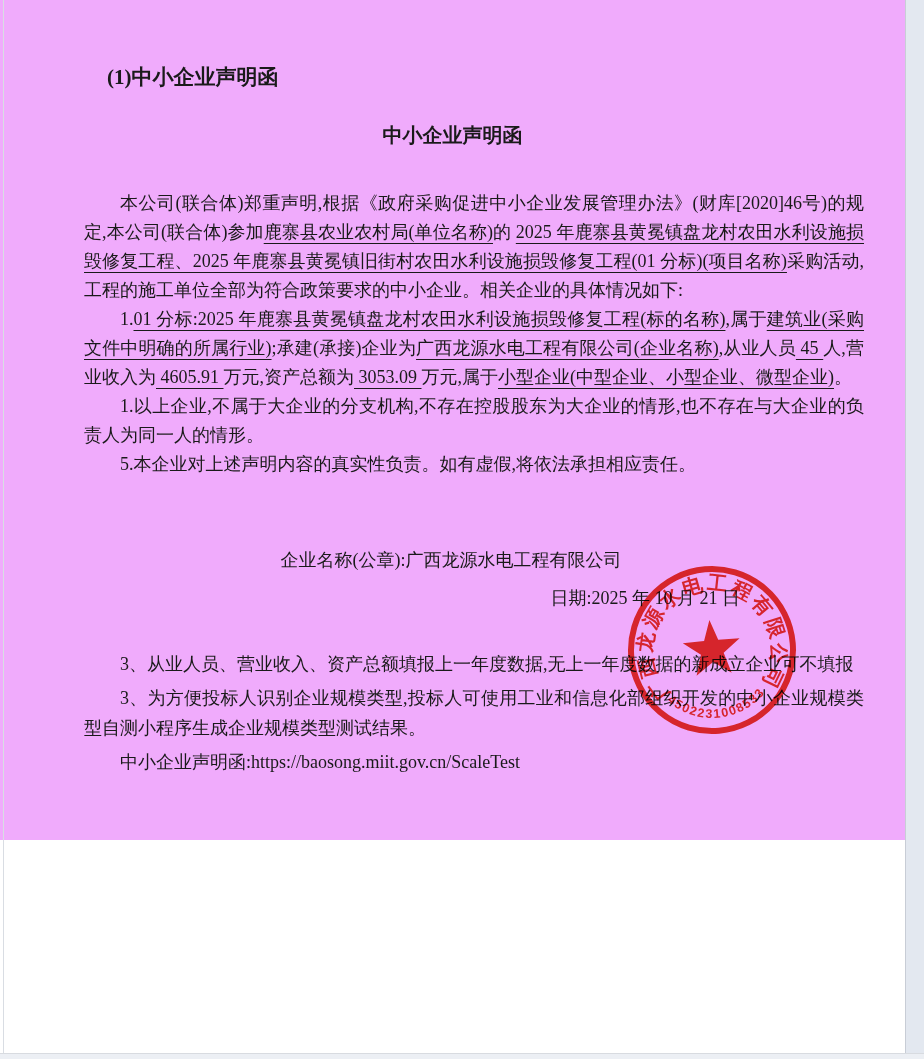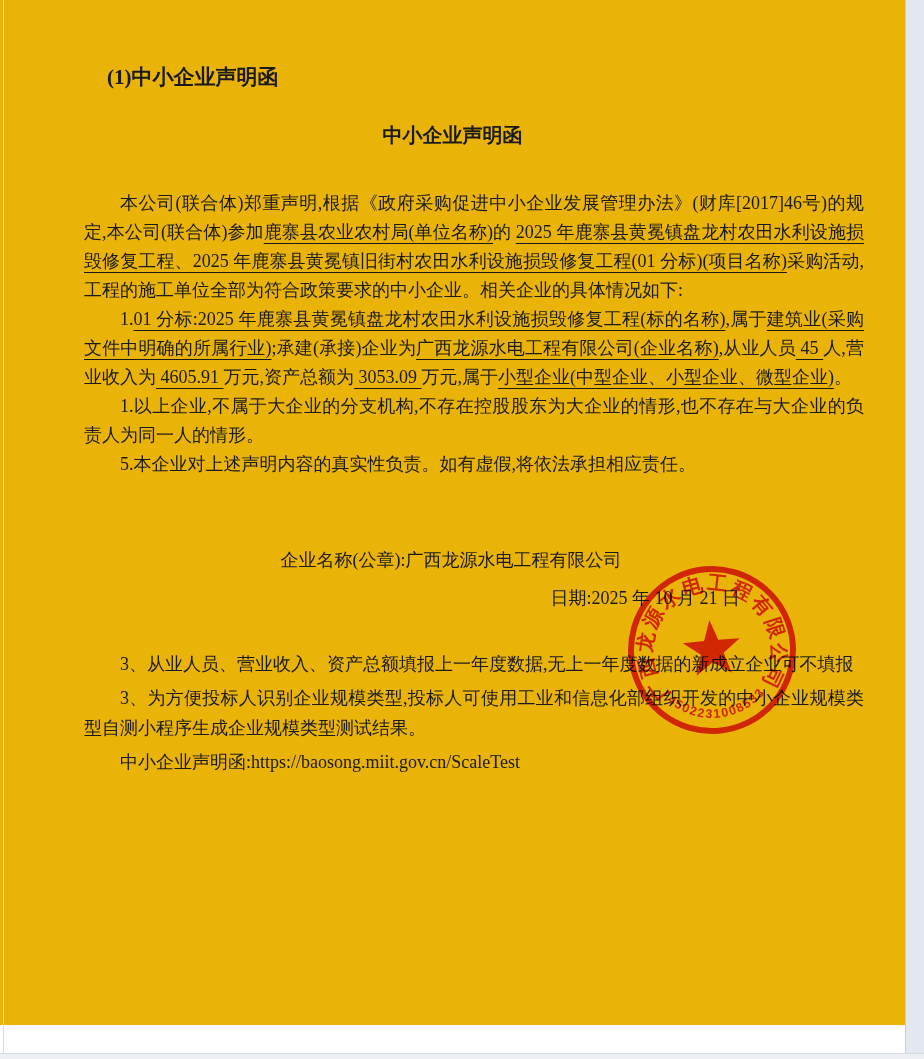--- a/index.html
+++ b/index.html
@@ -4,21 +4,21 @@
 <style>
   html,body{margin:0;padding:0;}
   body{
     width:924px;height:1059px;
     background:#ffffff;
     font-family:"Liberation Serif","DejaVu Serif",serif;
     color:#1a1a1a;
     overflow:hidden;
   }
   .viewport{position:relative;width:924px;height:1059px;background:#ffffff;}
-  .paper{position:absolute;left:0;top:0;width:905px;height:1025px;background:#eab308;}
+  .paper{position:absolute;left:0;top:0;width:905px;height:840px;background:#f0abfc;}
   .left-edge-line{position:absolute;left:3px;top:0;width:1px;height:1053px;background:#d9dde3;}
   .right-strip{position:absolute;left:905px;top:0;width:19px;height:1053px;background:#e3e8f0;border-left:1px solid #c8cdd6;box-sizing:border-box;}
   .bottom-strip{position:absolute;left:0;top:1053px;width:924px;height:6px;background:#eceff4;border-top:1px solid #d8dbe0;box-sizing:border-box;}
 
   .content{padding:63px 41px 0 84px;}
 
   h2.section-heading{
     margin:0 0 0 23px;
     font-size:21px;line-height:28px;font-weight:bold;
   }
@@ -56,21 +56,21 @@
 
 <div class="viewport">
   <div class="paper">
     <div class="left-edge-line"></div>
 
     <div class="content">
       <h2 class="section-heading">(1)中小企业声明函</h2>
       <h1 class="doc-title">中小企业声明函</h1>
 
       <div class="body-text">
-          <p><span>本公司(联合体)郑重声明,根据《政府采购促进中小企业发展管理办法》(财库[2017]46号)的规定,本公司(联合体)参加</span><span class="u">鹿寨县农业农村局(单位名称)</span><span>的 </span><span class="u">2025 年鹿寨县黄冕镇盘龙村农田水利设施损毁修复工程、2025 年鹿寨县黄冕镇旧街村农田水利设施损毁修复工程(01 分标)(项目名称)</span><span>采购活动,工程的施工单位全部为符合政策要求的中小企业。相关企业的具体情况如下:</span></p>
+          <p><span>本公司(联合体)郑重声明,根据《政府采购促进中小企业发展管理办法》(财库[2020]46号)的规定,本公司(联合体)参加</span><span class="u">鹿寨县农业农村局(单位名称)</span><span>的 </span><span class="u">2025 年鹿寨县黄冕镇盘龙村农田水利设施损毁修复工程、2025 年鹿寨县黄冕镇旧街村农田水利设施损毁修复工程(01 分标)(项目名称)</span><span>采购活动,工程的施工单位全部为符合政策要求的中小企业。相关企业的具体情况如下:</span></p>
           <p><span>1.</span><span class="u">01 分标:2025 年鹿寨县黄冕镇盘龙村农田水利设施损毁修复工程(标的名称)</span><span>,属于</span><span class="u">建筑业(采购文件中明确的所属行业)</span><span>;承建(承接)企业为</span><span class="u">广西龙源水电工程有限公司(企业名称)</span><span>,从业人员</span><span class="u"> 45 </span><span>人,营业收入为</span><span class="u"> 4605.91 </span><span>万元,资产总额为</span><span class="u"> 3053.09 </span><span>万元,属于</span><span class="u">小型企业(中型企业、小型企业、微型企业)</span><span>。</span></p>
           <p><span>1.以上企业,不属于大企业的分支机构,不存在控股股东为大企业的情形,也不存在与大企业的负责人为同一人的情形。</span></p>
           <p><span>5.本企业对上述声明内容的真实性负责。如有虚假,将依法承担相应责任。</span></p>
         </div>
 
       <div class="signature">
         <p class="sig-company">企业名称(公章):广西龙源水电工程有限公司</p>
         <p class="sig-date">日期:2025 年 10 月 21 日</p>
       </div>
 

